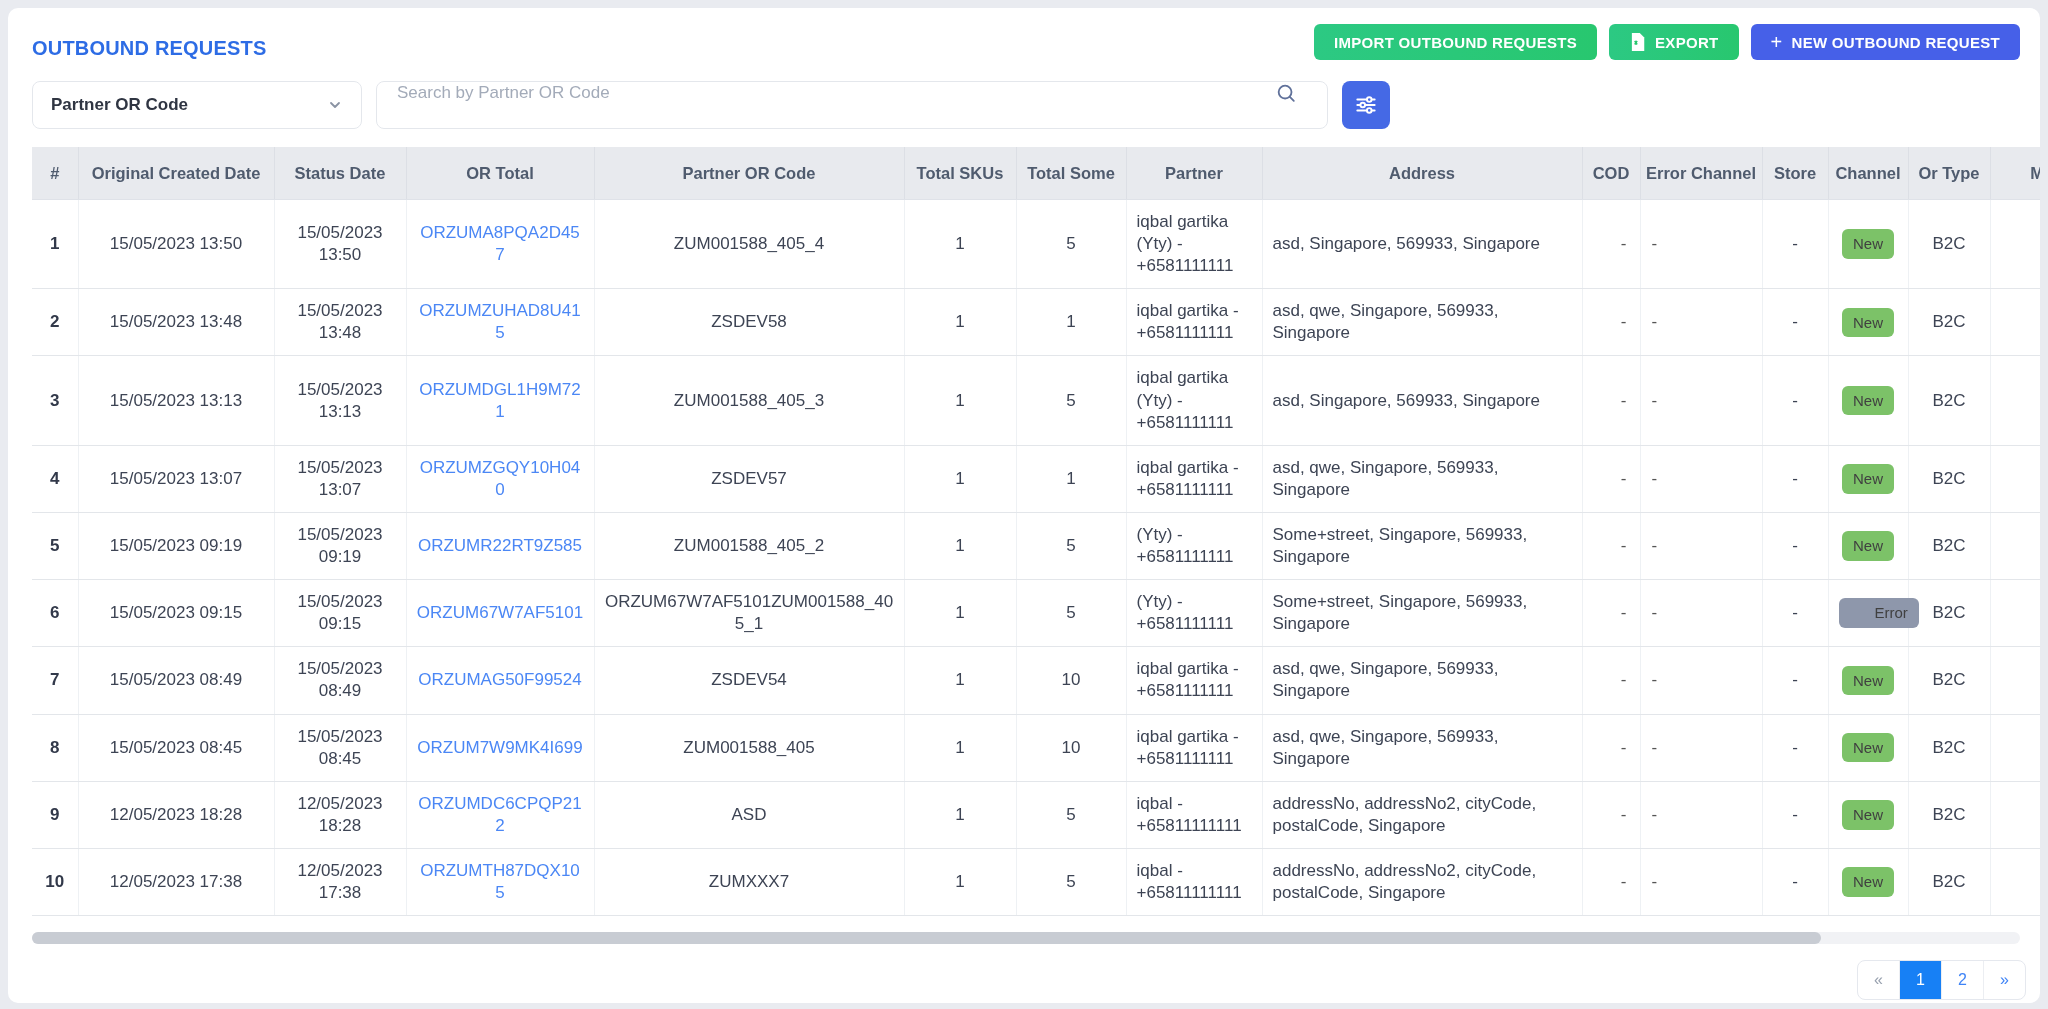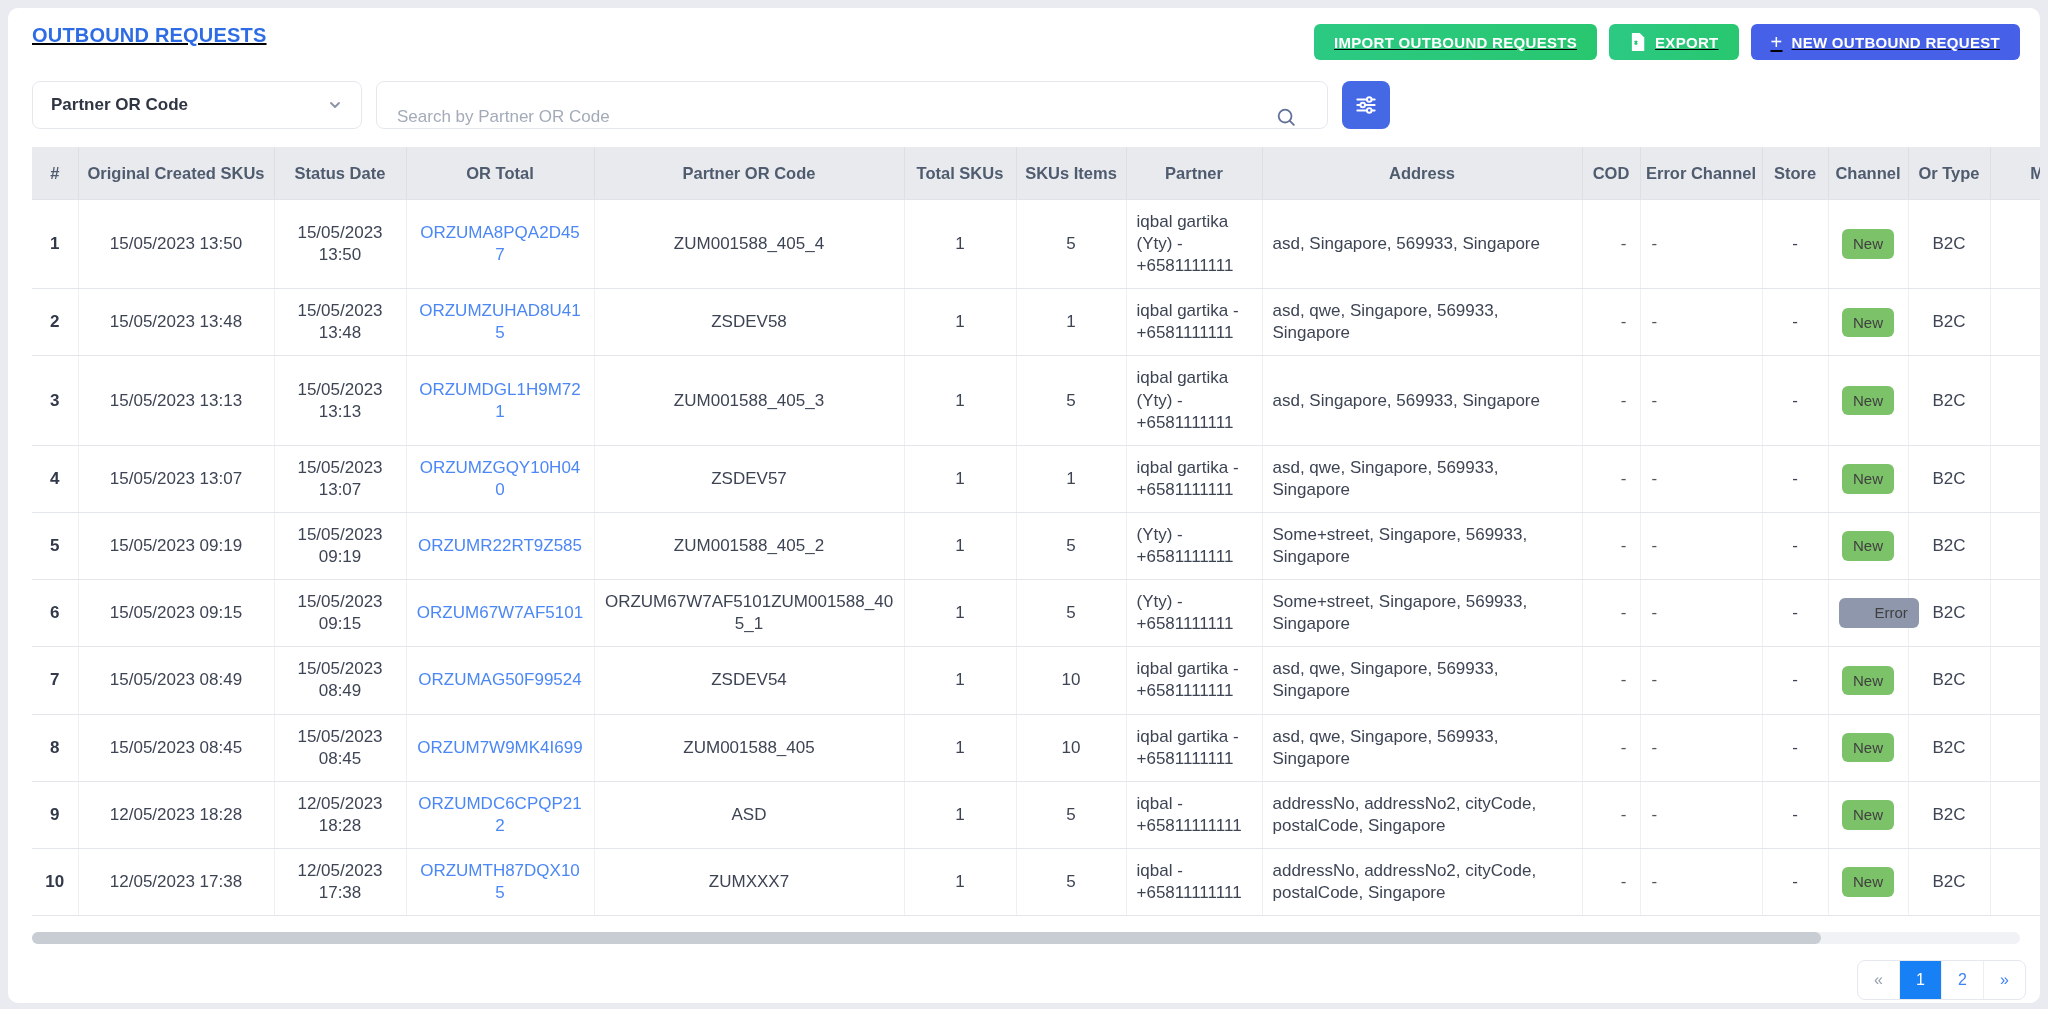--- a/index.html
+++ b/index.html
@@ -1,36 +1,36 @@
 <!DOCTYPE html>
 <html><head>
 <meta charset="utf-8">
 <style>
   html,body{margin:0;padding:0;width:2048px;height:1009px;overflow:hidden;
     background:#e9ebf0;font-family:"Liberation Sans",sans-serif;}
   .card{position:absolute;left:8px;top:8px;right:8px;bottom:6px;background:#fff;
     border-radius:10px;overflow:hidden;}
   
-  .card-header{display:flex;justify-content:space-between;align-items:flex-start;
-    padding:16px 20px 0 24px;text-decoration:underline;}
+  .card-header{display:flex;justify-content:space-between;align-items:flex-end;
+    padding:16px 20px 0 24px;}
   .page-title{font-size:20px;font-weight:bold;color:#2d6ce5;letter-spacing:.2px;}
   .actions{display:flex;gap:12px;padding-left:11px;}
   .btn{height:36px;border:none;border-radius:6px;display:flex;align-items:center;
     justify-content:center;font-family:inherit;font-size:15px;font-weight:bold;
     color:#fff;letter-spacing:.3px;padding:0 20px;cursor:pointer;gap:9px;}
   .btn-green{background:linear-gradient(90deg,#2cc983,#28c76f);}
   .btn-blue{background:#4660e8;}
   .btn-blue .plus{font-size:20px;font-weight:normal;line-height:1;}
   
   .filter-row{display:flex;align-items:center;gap:14px;padding:21px 20px 0 24px;}
   .dropdown{width:330px;height:48px;border:1px solid #e4e7ec;border-radius:8px;
     background:#fff;display:flex;align-items:center;justify-content:space-between;
     padding:0 18px;font-size:17px;font-weight:bold;color:#2f3542;cursor:pointer;box-sizing:border-box;}
   .search{width:952px;height:48px;border:1px solid #e4e7ec;border-radius:8px;
-    display:flex;align-items:flex-end;padding:0 30px 0 18px;box-sizing:border-box;}
+    display:flex;align-items:flex-start;padding:0 30px 0 18px;box-sizing:border-box;}
   .search input{border:none;outline:none;flex:1;font-family:inherit;font-size:17px;color:#333;background:transparent;}
   .search input::placeholder{color:#a3abb9;}
   .filter-btn{width:48px;height:48px;border:none;border-radius:8px;background:#4569e5;
     display:flex;align-items:center;justify-content:center;cursor:pointer;}
   
   .table-wrap{margin:18px 0 0 24px;overflow:hidden;}
   table{border-collapse:collapse;table-layout:fixed;width:2068px;}
   thead th{background:#e8eaee;height:52px;font-size:16.5px;font-weight:bold;color:#4f5b6e;
     border-right:1px solid #dcdfe5;border-bottom:1px solid #dfe2e8;padding:0 4px;text-align:center;}
   tbody td{border-bottom:1px solid #e3e6ea;border-right:1px solid #eef1f4;font-size:17px;
@@ -125,26 +125,26 @@
           <col style="width: 58px;">
           <col style="width: 122px;">
           <col style="width: 66px;">
           <col style="width: 80px;">
           <col style="width: 82px;">
           <col style="width: 110px;">
         </colgroup>
       <thead>
           <tr id="header-row">
             <th>#</th>
-            <th>Original Created SKUs</th>
+            <th>Original Created Date</th>
             <th>Status Date</th>
             <th>OR Total</th>
             <th>Partner OR Code</th>
             <th>Total SKUs</th>
-            <th>SKUs Items</th>
+            <th>Total Some</th>
             <th>Partner</th>
             <th>Address</th>
             <th>COD</th>
             <th>Error Channel</th>
             <th>Store</th>
             <th>Channel</th>
             <th>Or Type</th>
             <th>Mar</th>
           </tr>
         </thead>

